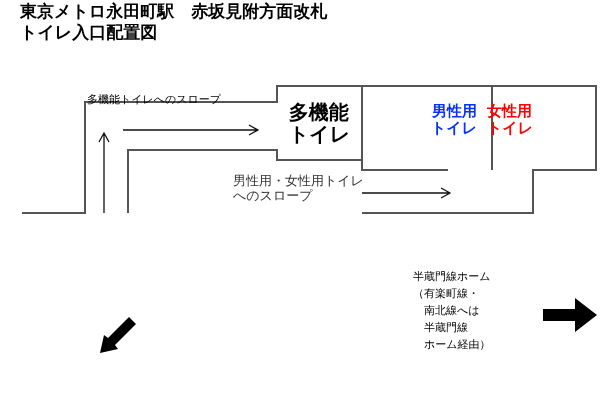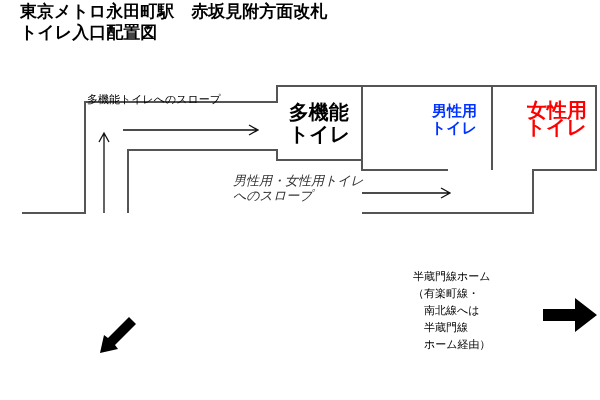--- a/index.html
+++ b/index.html
@@ -13,23 +13,23 @@
   .floorplan-svg{left:0;top:0;}
   .wall{stroke:var(--wall,#555);stroke-width:2;fill:none;}
   .thin-arrow{stroke:var(--arrow,#111);stroke-width:1.3;fill:none;}
   .slope-multi-label{left:87px;top:92px;font-size:11px;font-weight:400;white-space:nowrap;}
   .multi-room-label{
     left:277px;top:86px;width:85px;height:74px;display:flex;align-items:center;justify-content:center;
     text-align:left;font-size:20px;font-weight:bold;line-height:22px;
   }
   .mens-room-label{left:357px;top:102px;width:120px;text-align:right;
     font-size:15px;font-weight:bold;line-height:17px;color:var(--mens,#0033ff);}
-  .womens-room-label{left:487px;top:102px;width:100px;text-align:right;
-    font-size:20px;font-weight:bold;line-height:17px;color:var(--womens,#ff0000);}
-  .slope-mw-label{left:233px;top:174px;font-size:13px;line-height:14.5px;color:#333;font-style:italic;}
+  .womens-room-label{left:487px;top:102px;width:100px;text-align:left;
+    font-size:15px;font-weight:bold;line-height:17px;color:var(--womens,#ff0000);}
+  .slope-mw-label{left:233px;top:174px;font-size:13px;line-height:14.5px;color:#333;}
   .gate-label{left:97px;top:269px;font-size:14px;line-height:15.5px;}
   .platform-label{left:413px;top:268px;font-size:11px;line-height:17px;}
   .big-arrow{fill:#000;}
 </style>
 </head>
 <body>
 
 <div class="stage">
 
   <div class="abs page-title">

